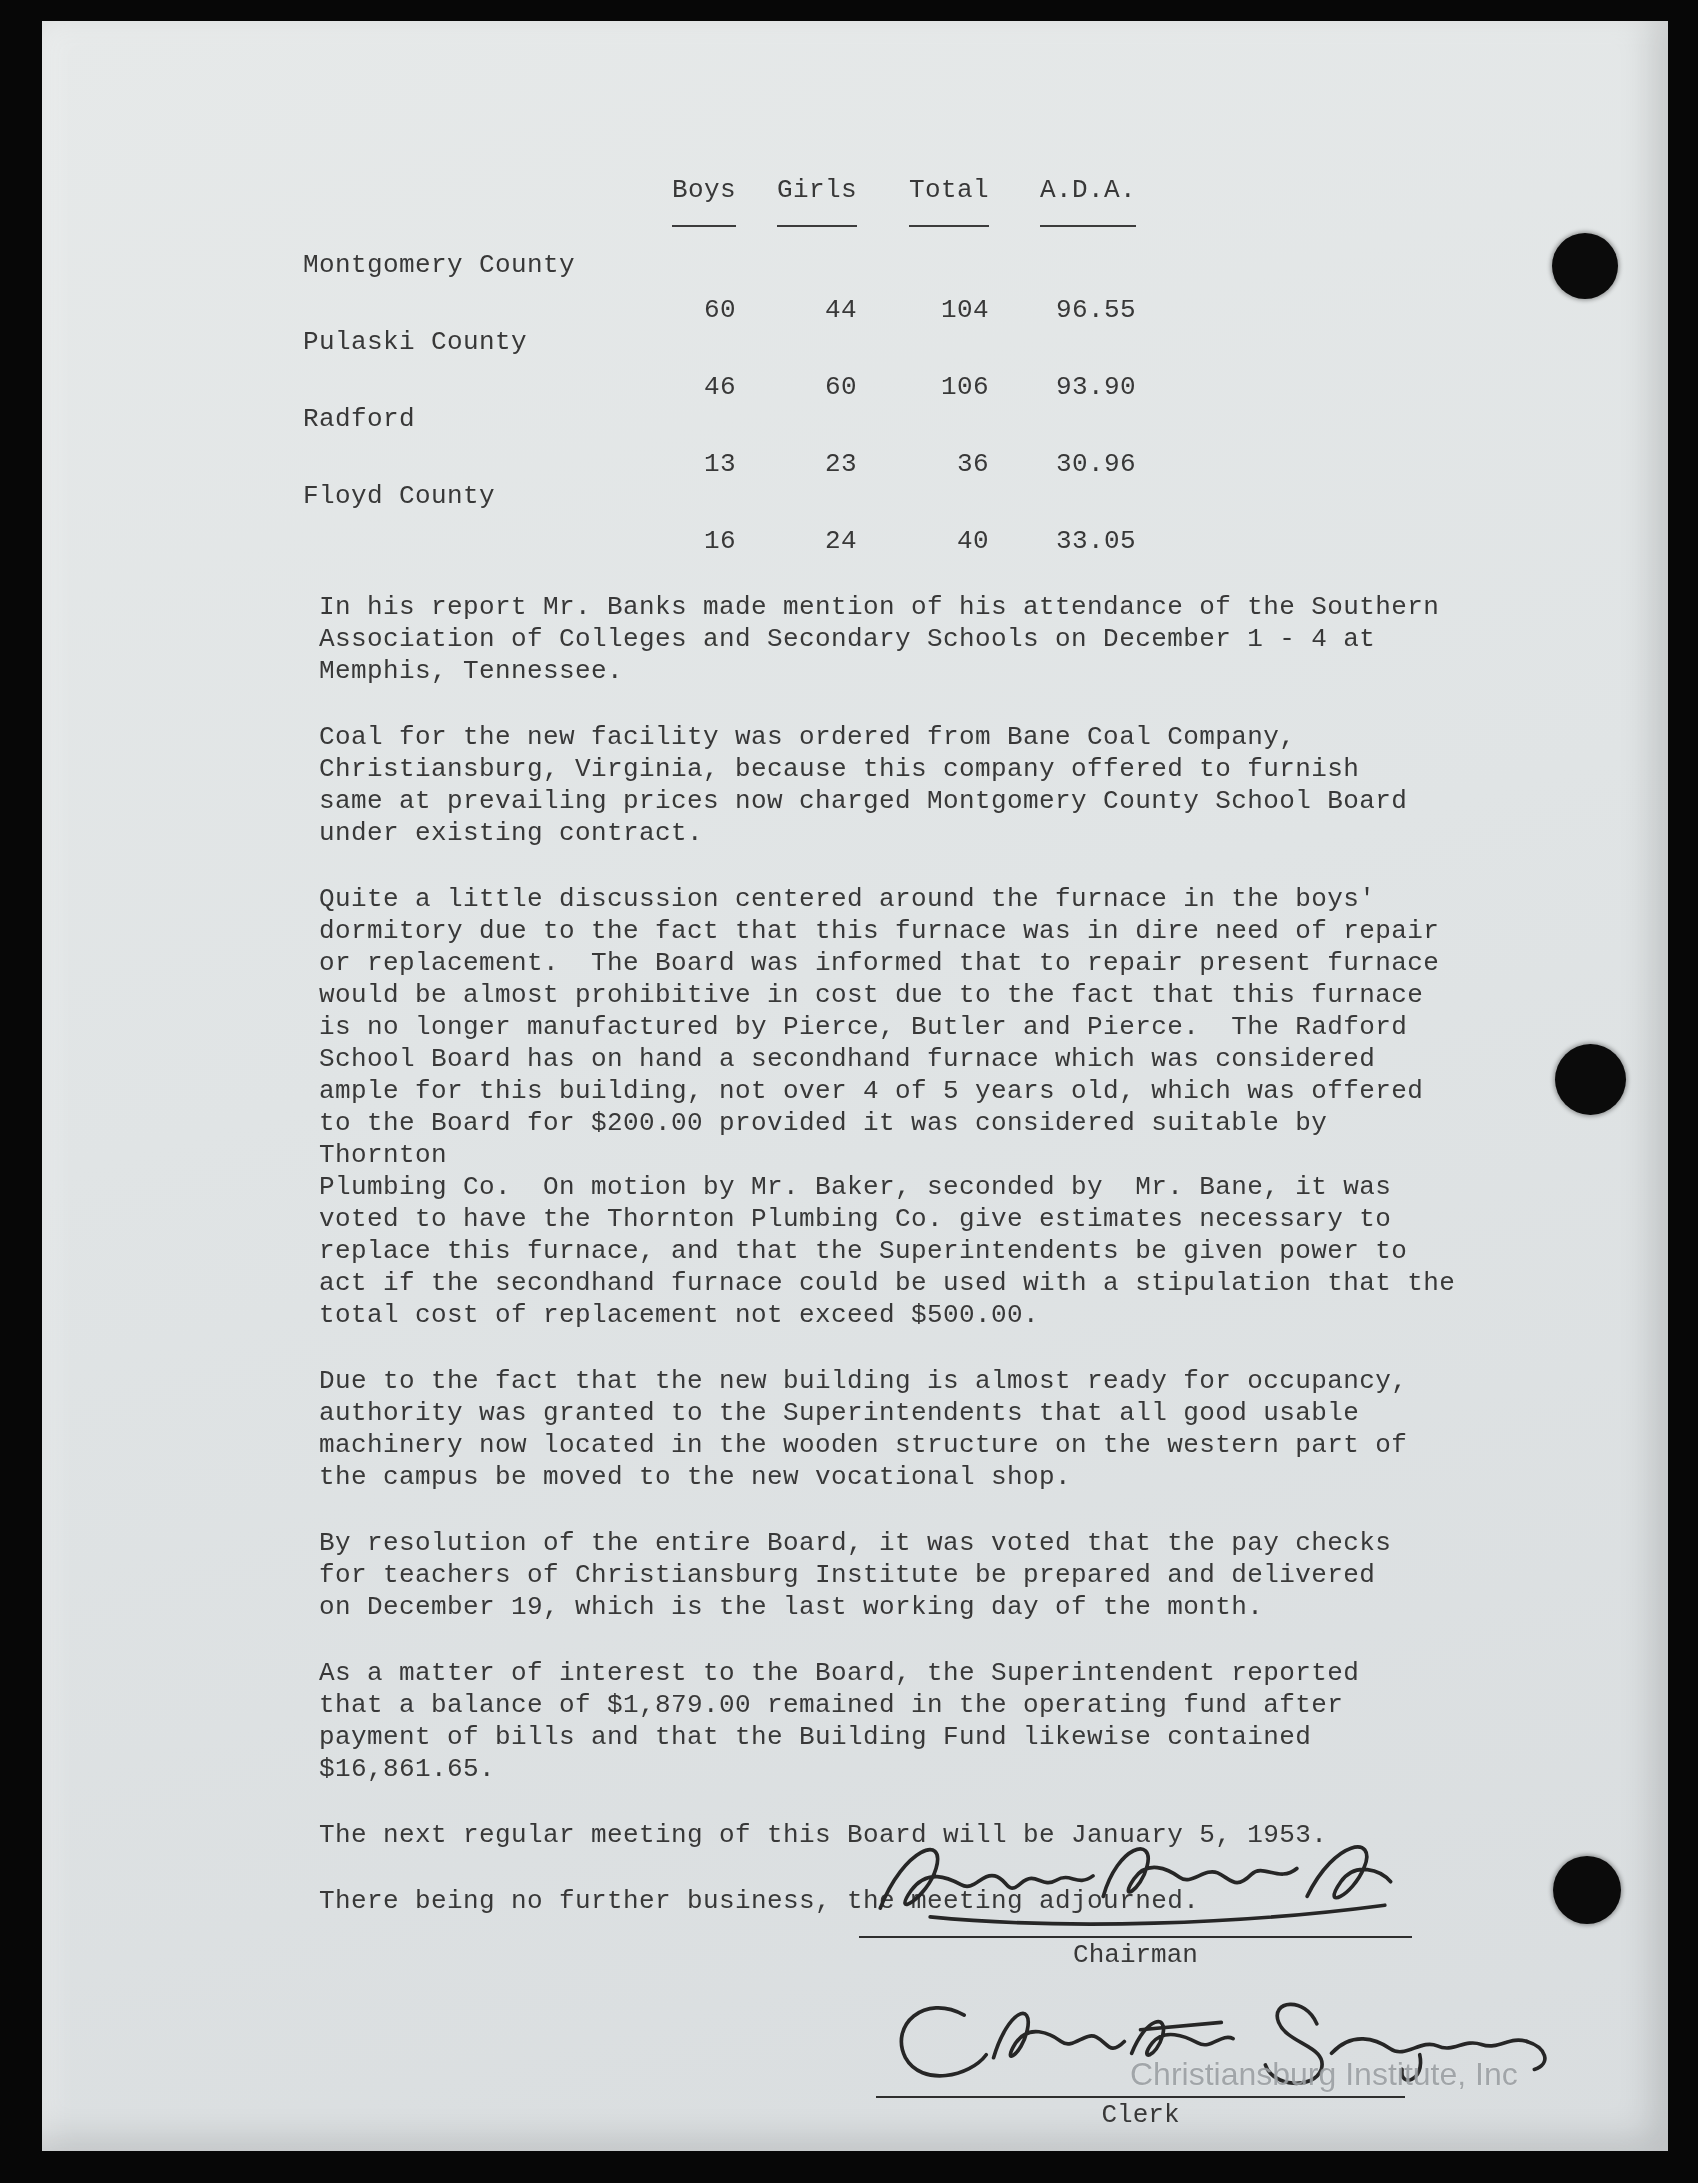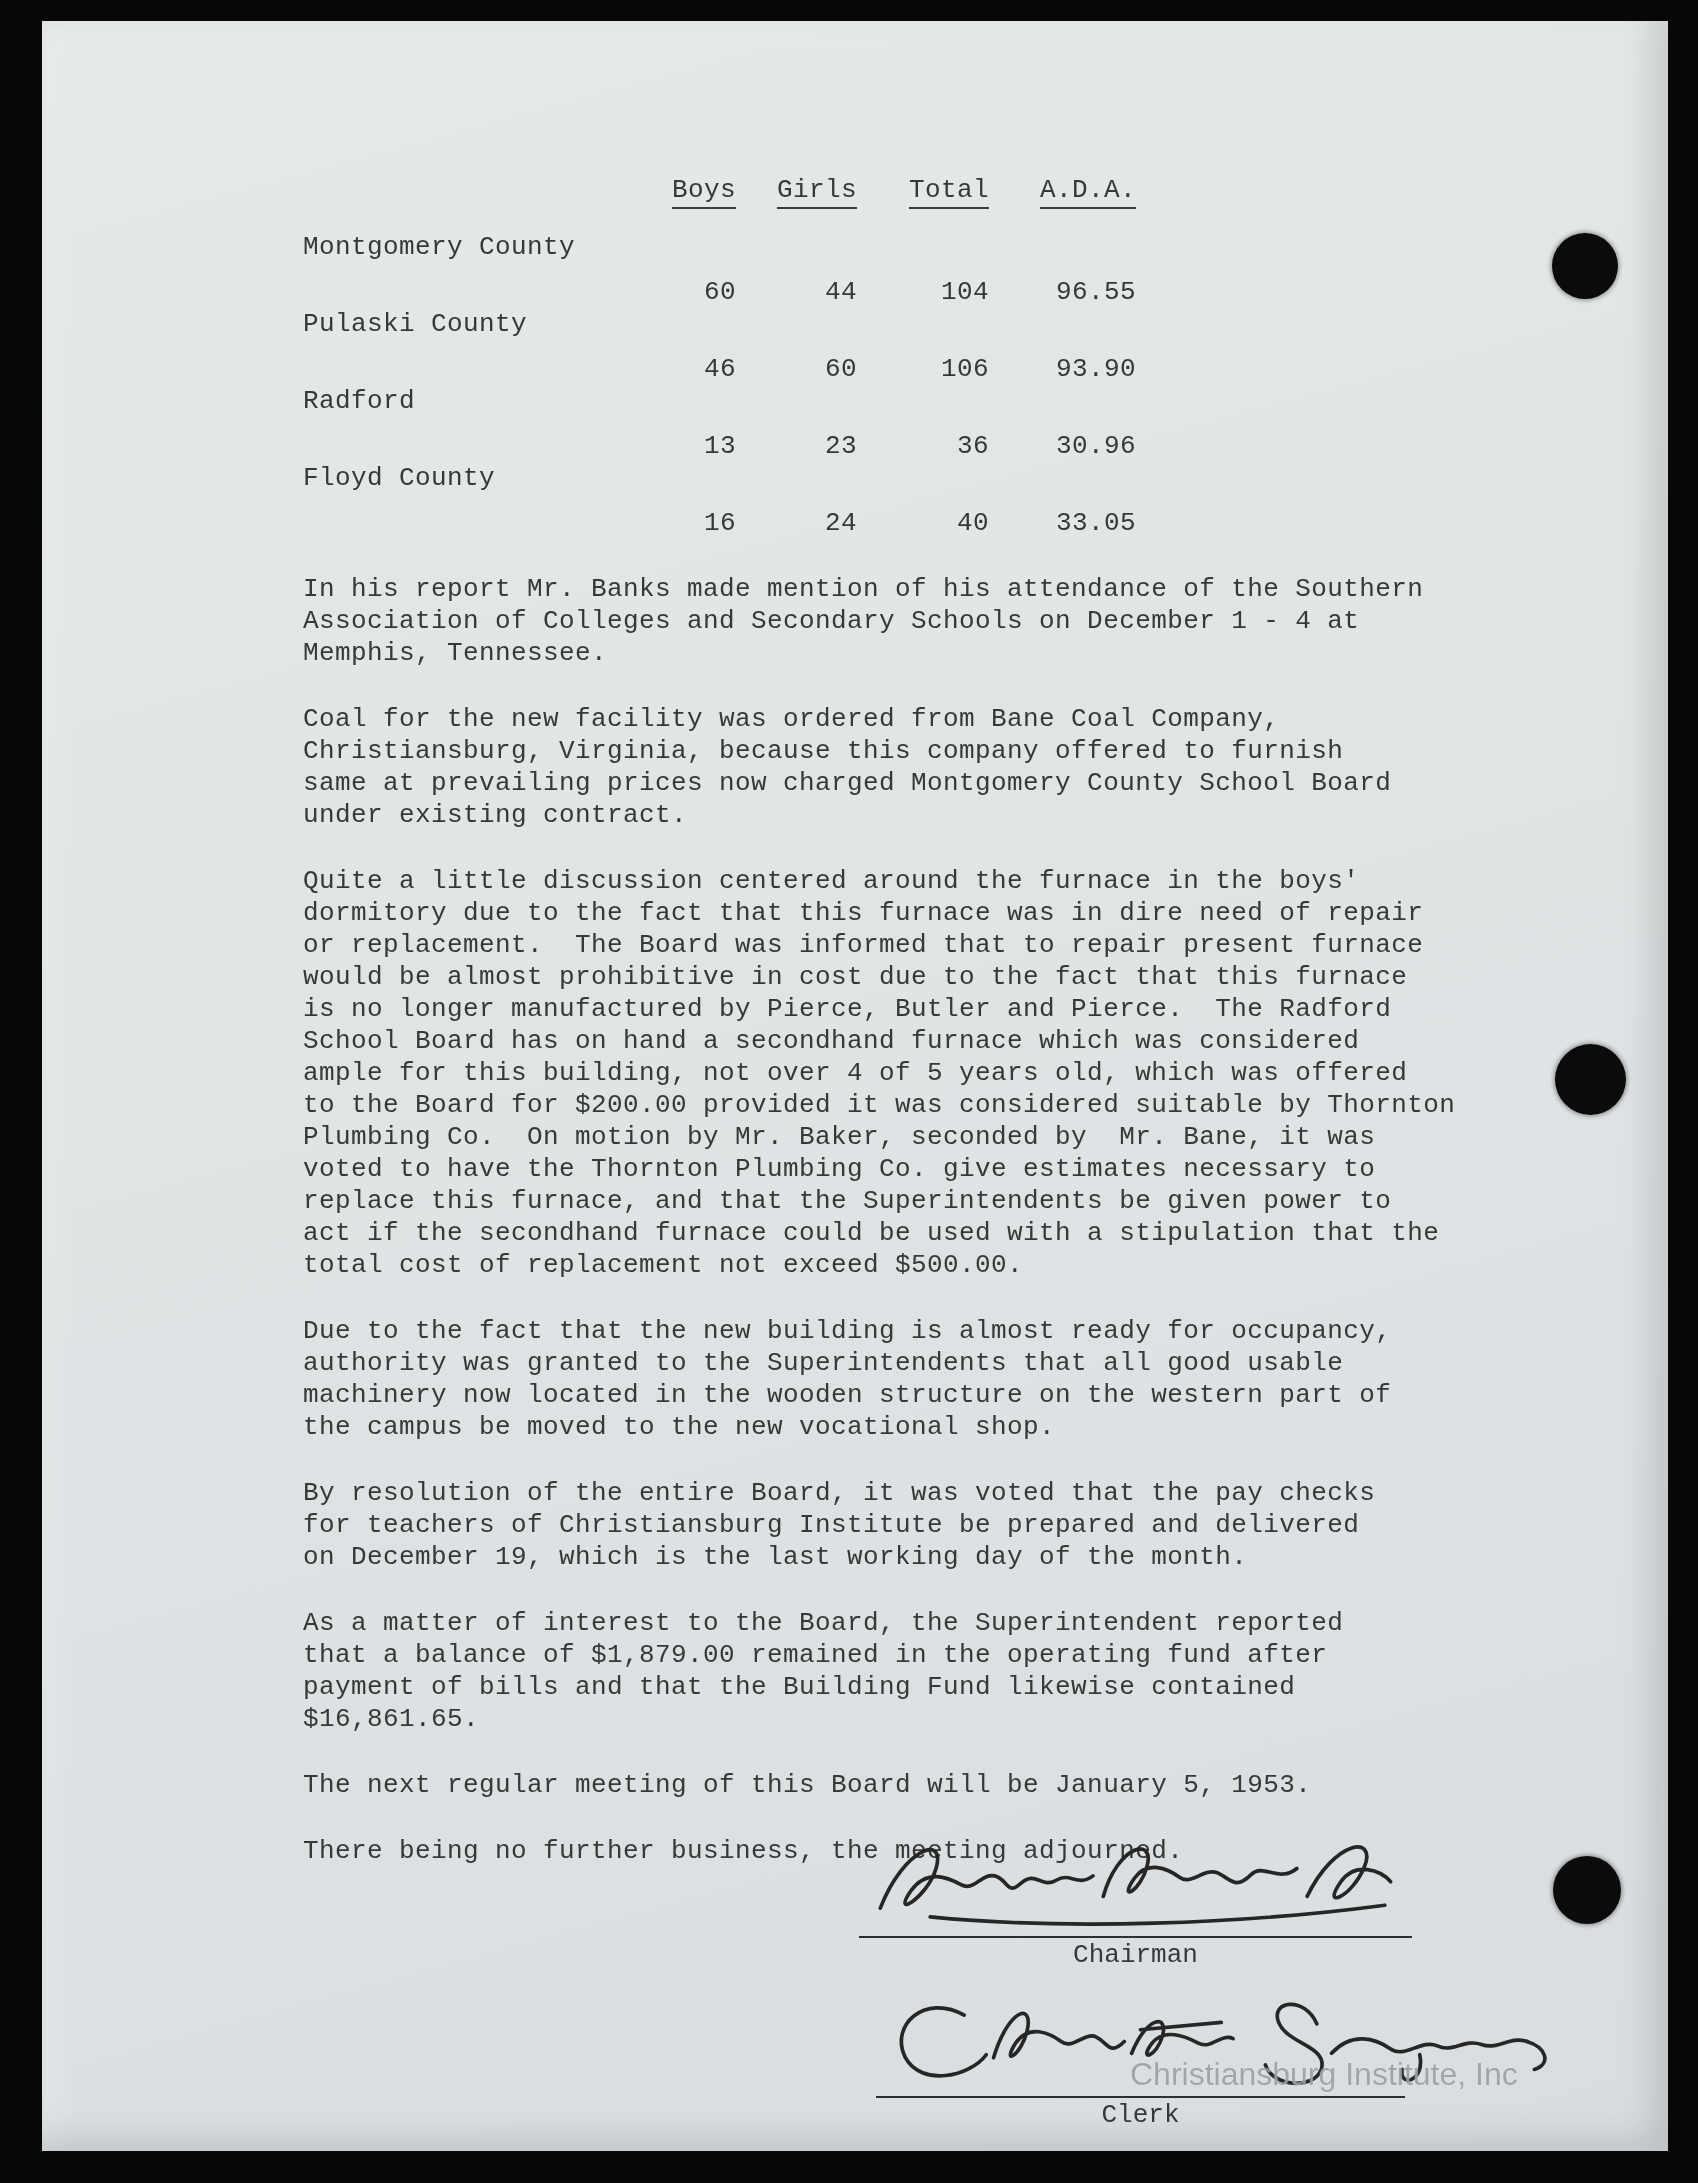--- a/index.html
+++ b/index.html
@@ -34,25 +34,25 @@
   }
   .trow .cell{white-space:nowrap;}
   .trow .num{text-align:right;margin-top:45px;}
   .thead{margin-bottom:22px;}
   .thead .hd{
     text-align:right;
   }
   .thead .hd span{
     display:inline-block;
     border-bottom:2.2px solid #3c3c3c;
-    padding-bottom:1px;
+    padding-bottom:19px;
   }
   
   p.para{
-    margin:34px 0 0 0;
+    margin:34px 0 0 16px;
     white-space:pre-wrap;
   }
   p.para:first-of-type{margin-top:34px;}
   
   .sig-block{position:absolute;}
   .sig-chairman{left:817px;top:1805px;width:553px;}
   .sig-clerk{left:834px;top:1966px;width:529px;}
   .sig-art{display:block;overflow:visible;}
   .sig-rule{
     border-top:2.2px solid #2e2e2e;

